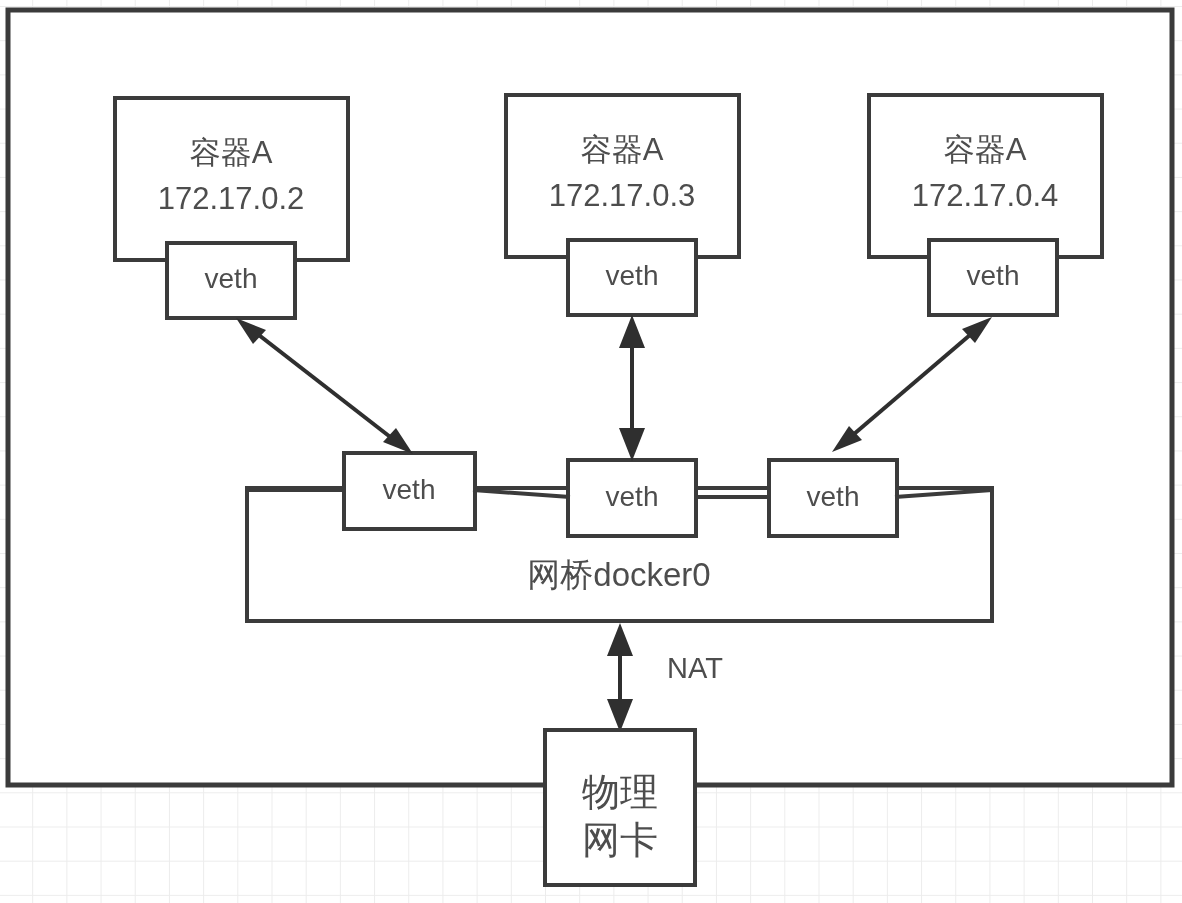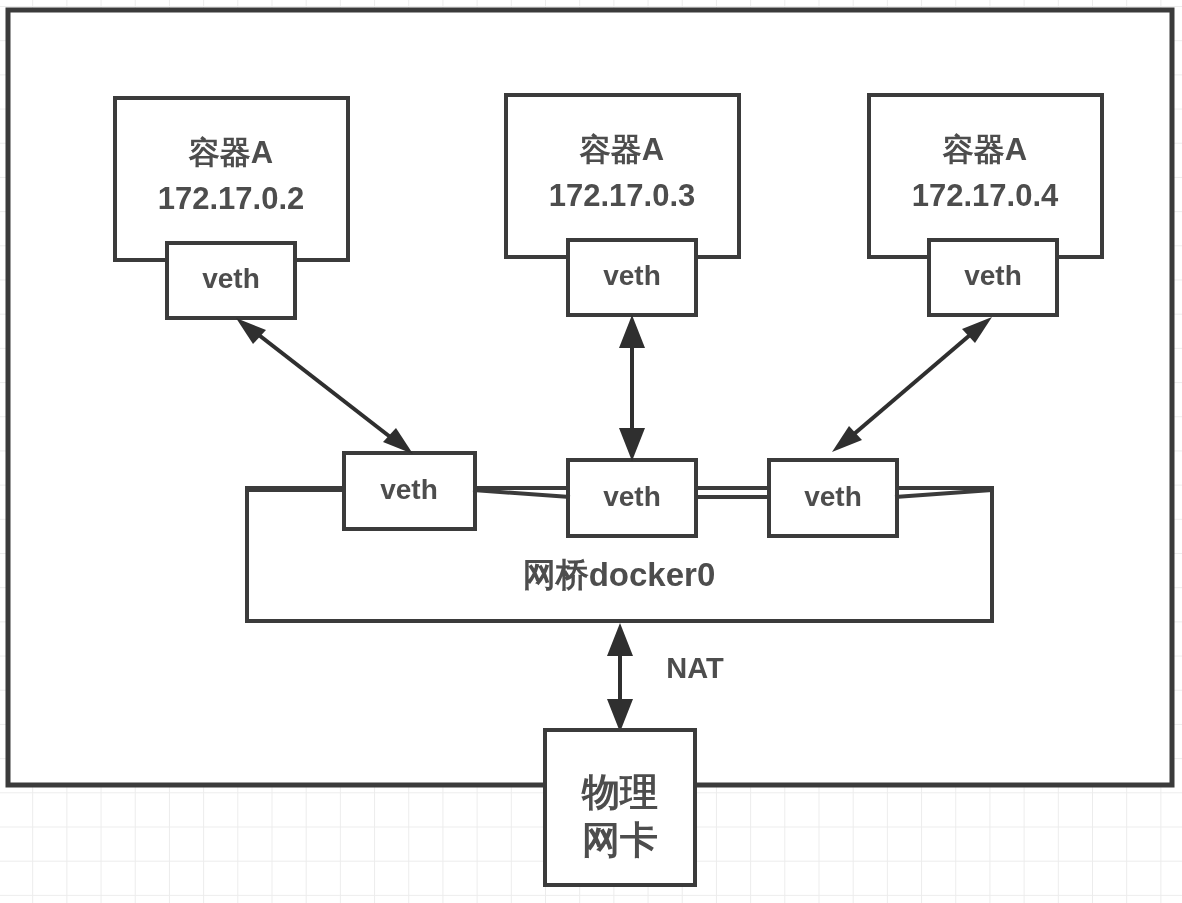--- a/index.html
+++ b/index.html
@@ -14,21 +14,20 @@
     position: relative;
     width: 1182px;
     height: 903px;
     overflow: hidden;
     background-color: #ffffff;
     background-image:
       linear-gradient(to right, #ececec 1px, transparent 1px),
       linear-gradient(to bottom, #ececec 1px, transparent 1px);
     background-size: 34.2px 34.2px;
     background-position: -2px 6px;
-    font-weight: bold;
   }
   #diagram {
     position: absolute;
     left: 0;
     top: 0;
     width: 1182px;
     height: 903px;
   }
   .shape-rect {
     fill: #ffffff;

